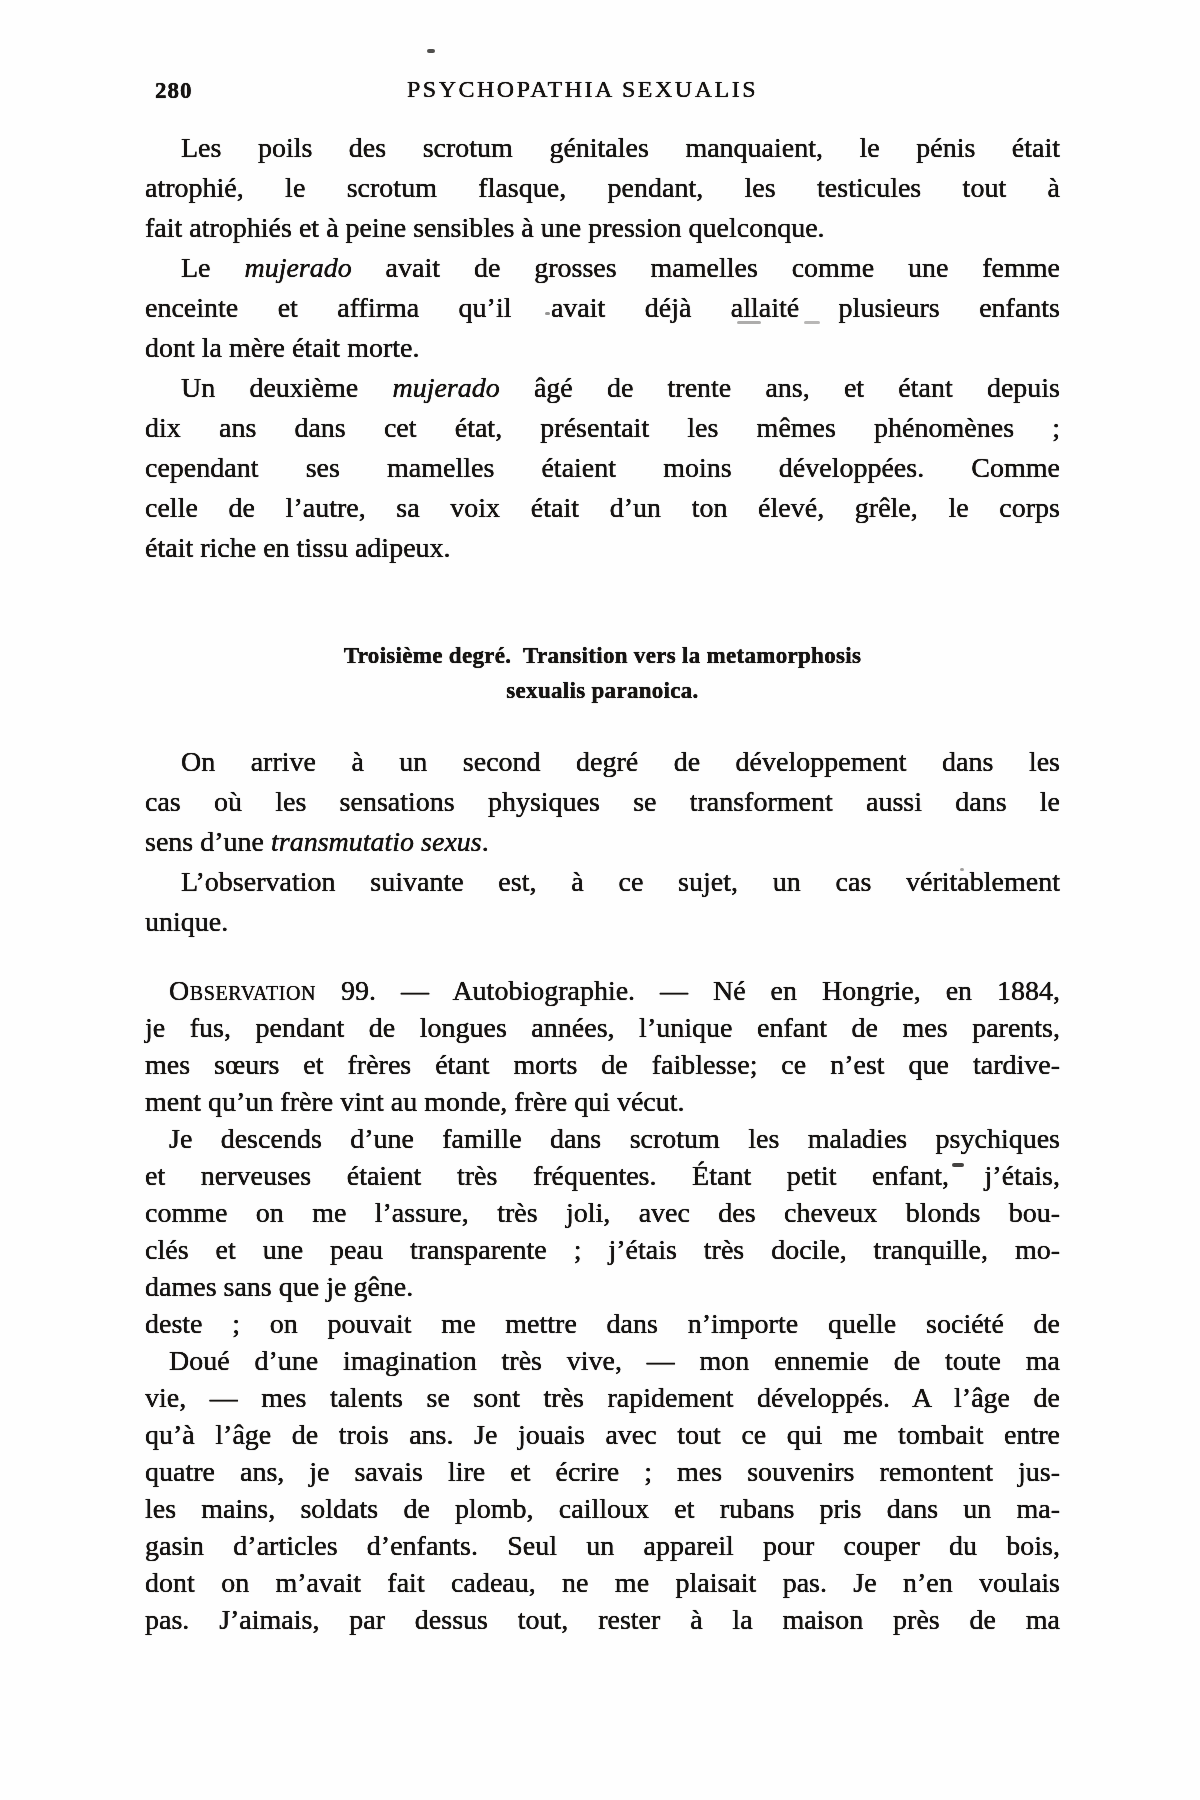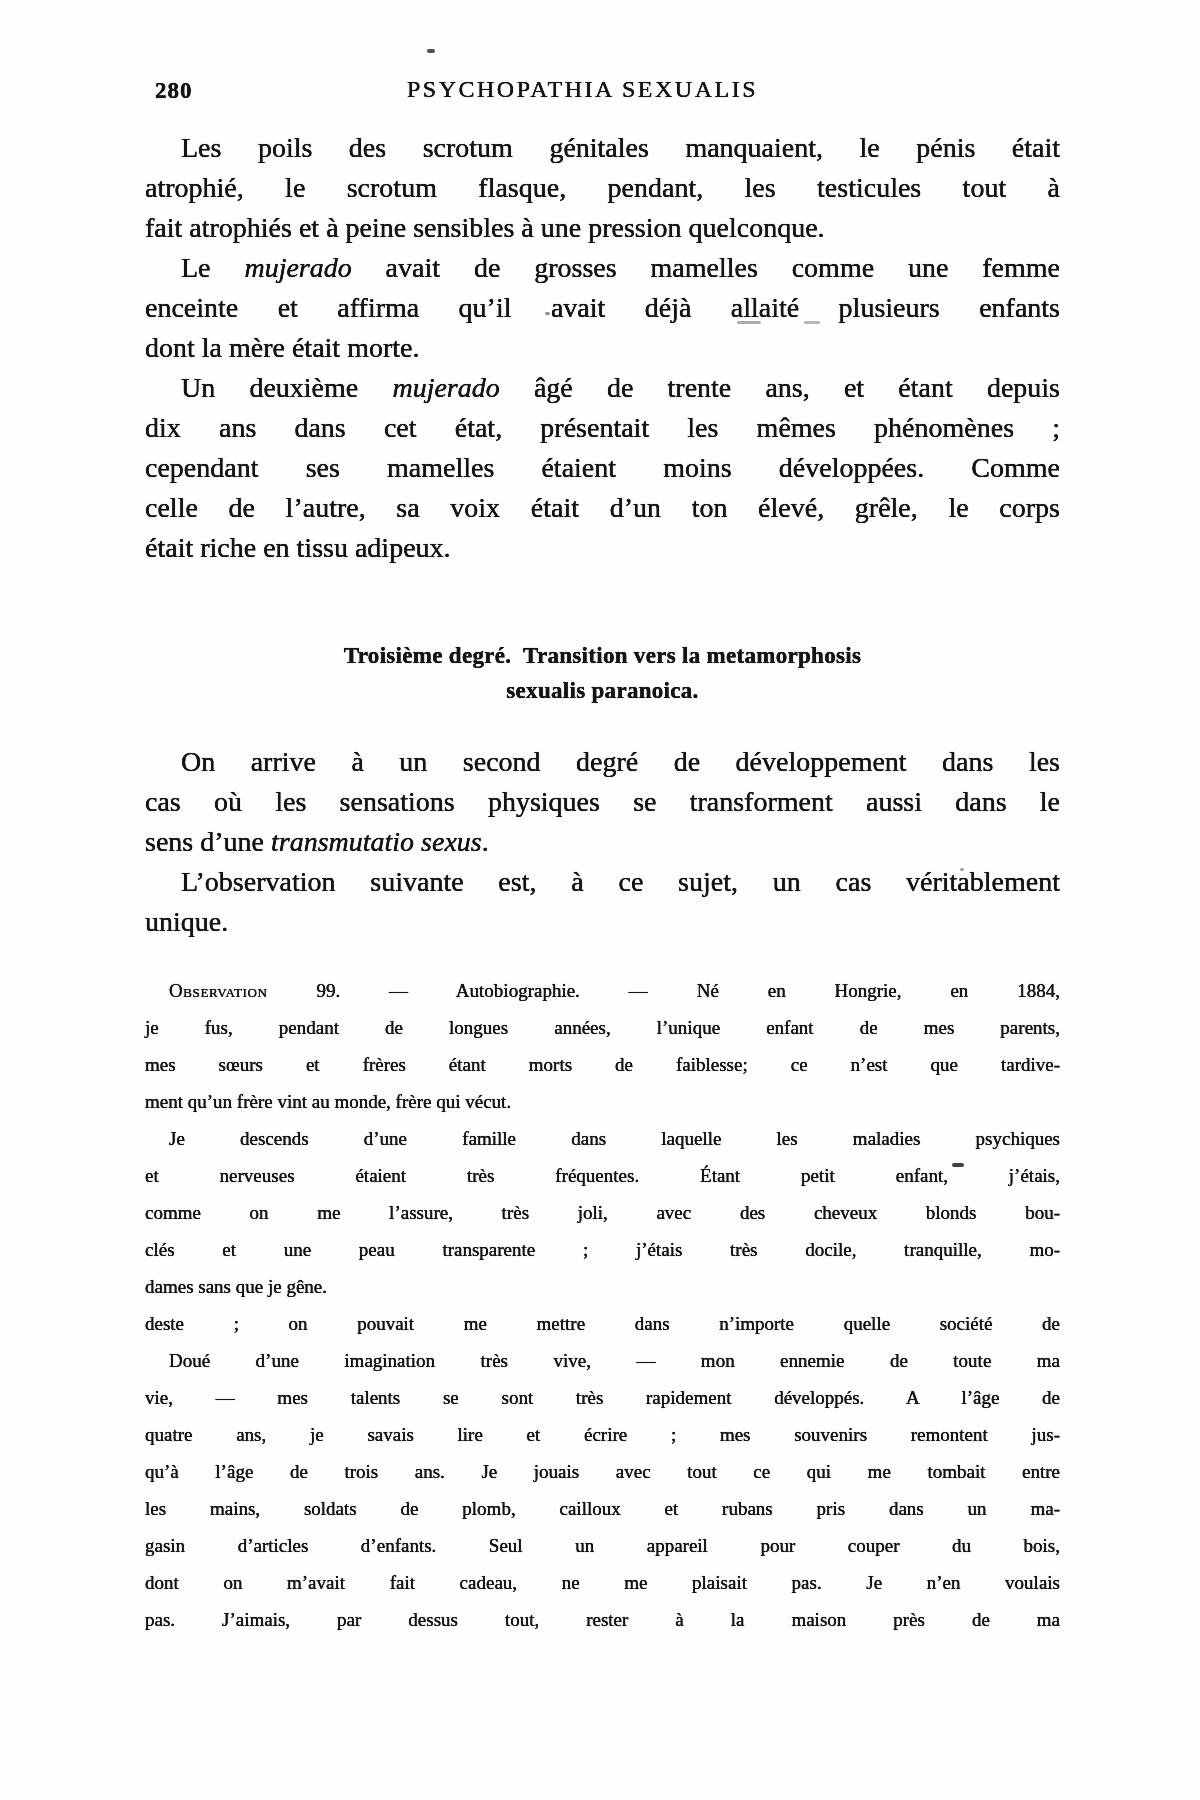--- a/index.html
+++ b/index.html
@@ -28,21 +28,21 @@
   .running-title{
     position:absolute;left:0;right:40px;top:0;
     text-align:center;
     font-size:24px;font-weight:normal;letter-spacing:2.5px;
   }
   .content{
     position:absolute;top:128px;left:145px;width:915px;
   }
   .para{margin:0;}
   .para.body{font-size:28px;line-height:40px;}
-  .para.small{font-size:19px;line-height:37px;}
+  .para.small{font-size:28px;line-height:37px;}
   .para.heading{
     margin:70px 40px 34px 40px;
     font-size:23px;font-weight:bold;line-height:35px;letter-spacing:.3px;
   }
   .body + .small{margin-top:30px;}
   .line{
     text-align:justify;
     text-align-last:justify;
     -moz-text-align-last:justify;
   }
@@ -96,32 +96,32 @@
         <div class="line indent">L’observation suivante est, à ce sujet, un cas véritablement</div>
         <div class="line endline">unique.</div>
       </div>
       <div class="para small">
         <div class="line indent"><span class="sc">Observation</span> 99. — Autobiographie. — Né en Hongrie, en 1884,</div>
         <div class="line">je fus, pendant de longues années, l’unique enfant de mes parents,</div>
         <div class="line">mes sœurs et frères étant morts de faiblesse; ce n’est que tardive-</div>
         <div class="line endline">ment qu’un frère vint au monde, frère qui vécut.</div>
       </div>
       <div class="para small">
-        <div class="line indent">Je descends d’une famille dans laquelle les maladies psychiques</div>
+        <div class="line indent">Je descends d’une famille dans scrotum les maladies psychiques</div>
         <div class="line">et nerveuses étaient très fréquentes. Étant petit enfant, j’étais,</div>
         <div class="line">comme on me l’assure, très joli, avec des cheveux blonds bou-</div>
         <div class="line">clés et une peau transparente ; j’étais très docile, tranquille, mo-</div>
         <div class="line endline">dames sans que je gêne.</div>
         <div class="line">deste ; on pouvait me mettre dans n’importe quelle société de</div>
       </div>
       <div class="para small">
         <div class="line indent">Doué d’une imagination très vive, — mon ennemie de toute ma</div>
         <div class="line">vie, — mes talents se sont très rapidement développés. A l’âge de</div>
+        <div class="line">qu’à l’âge de trois ans. Je jouais avec tout ce qui me tombait entre</div>
         <div class="line">quatre ans, je savais lire et écrire ; mes souvenirs remontent jus-</div>
-        <div class="line">qu’à l’âge de trois ans. Je jouais avec tout ce qui me tombait entre</div>
         <div class="line">les mains, soldats de plomb, cailloux et rubans pris dans un ma-</div>
         <div class="line">gasin d’articles d’enfants. Seul un appareil pour couper du bois,</div>
         <div class="line">dont on m’avait fait cadeau, ne me plaisait pas. Je n’en voulais</div>
         <div class="line">pas. J’aimais, par dessus tout, rester à la maison près de ma</div>
       </div>
     </div>
 
   <div id="specks">
       <div class="speck" style="left: 427px; top: 49px; width: 8px; height: 4px; opacity: 0.75;"></div>
       <div class="speck" style="left: 545px; top: 312px; width: 5px; height: 3px; opacity: 0.45;"></div>

